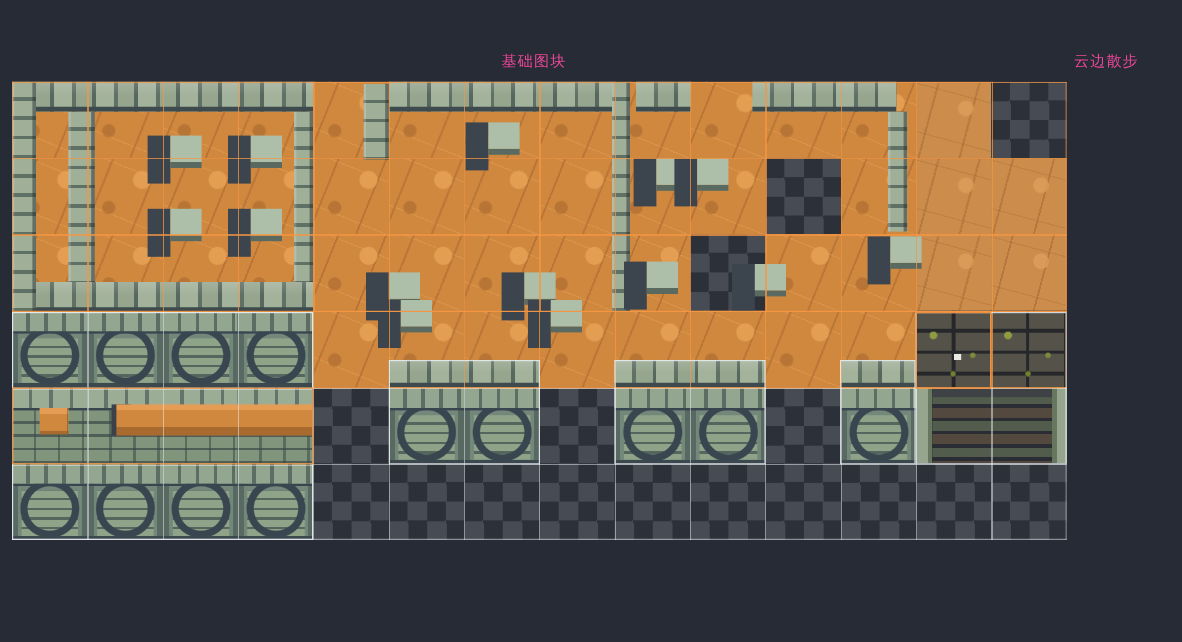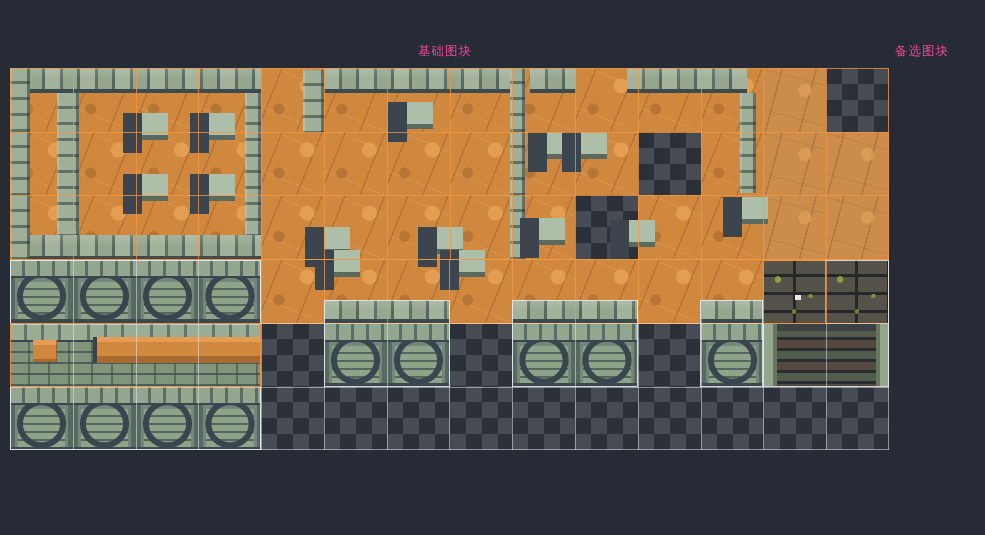--- a/index.html
+++ b/index.html
@@ -141,21 +141,21 @@
   }
   .outline{z-index:4;pointer-events:none;}
   .o-white{border:1px solid rgba(233,238,242,.85);}
   .o-orange{border:1px solid #ef9140;}
 </style>
 </head>
 <body>
 
 <div class="stage">
   <span class="section-label" style="left:418px;top:43px;">基础图块</span>
-  <span class="section-label" style="left:895px;top:43px;">备选图块</span>
+  <span class="section-label" style="left:895px;top:43px;">云边散步</span>
 
   <div class="canvas" style="left: 10px; top: 68px; width: 879.06px; height: 382.02px;">
       <div class="cell t-FL" style="left: 0px; top: 0px; width: 63.49px; height: 64.37px;"></div>
       <div class="cell t-FL" style="left: 62.8px; top: 0px; width: 63.49px; height: 64.37px;"></div>
       <div class="cell t-FL" style="left: 125.6px; top: 0px; width: 63.49px; height: 64.37px;"></div>
       <div class="cell t-FL" style="left: 188.4px; top: 0px; width: 63.49px; height: 64.37px;"></div>
       <div class="cell t-FL" style="left: 251.2px; top: 0px; width: 63.49px; height: 64.37px;"></div>
       <div class="cell t-FL" style="left: 313.9px; top: 0px; width: 63.49px; height: 64.37px;"></div>
       <div class="cell t-FL" style="left: 376.7px; top: 0px; width: 63.49px; height: 64.37px;"></div>
       <div class="cell t-FL" style="left: 439.5px; top: 0px; width: 63.49px; height: 64.37px;"></div>

